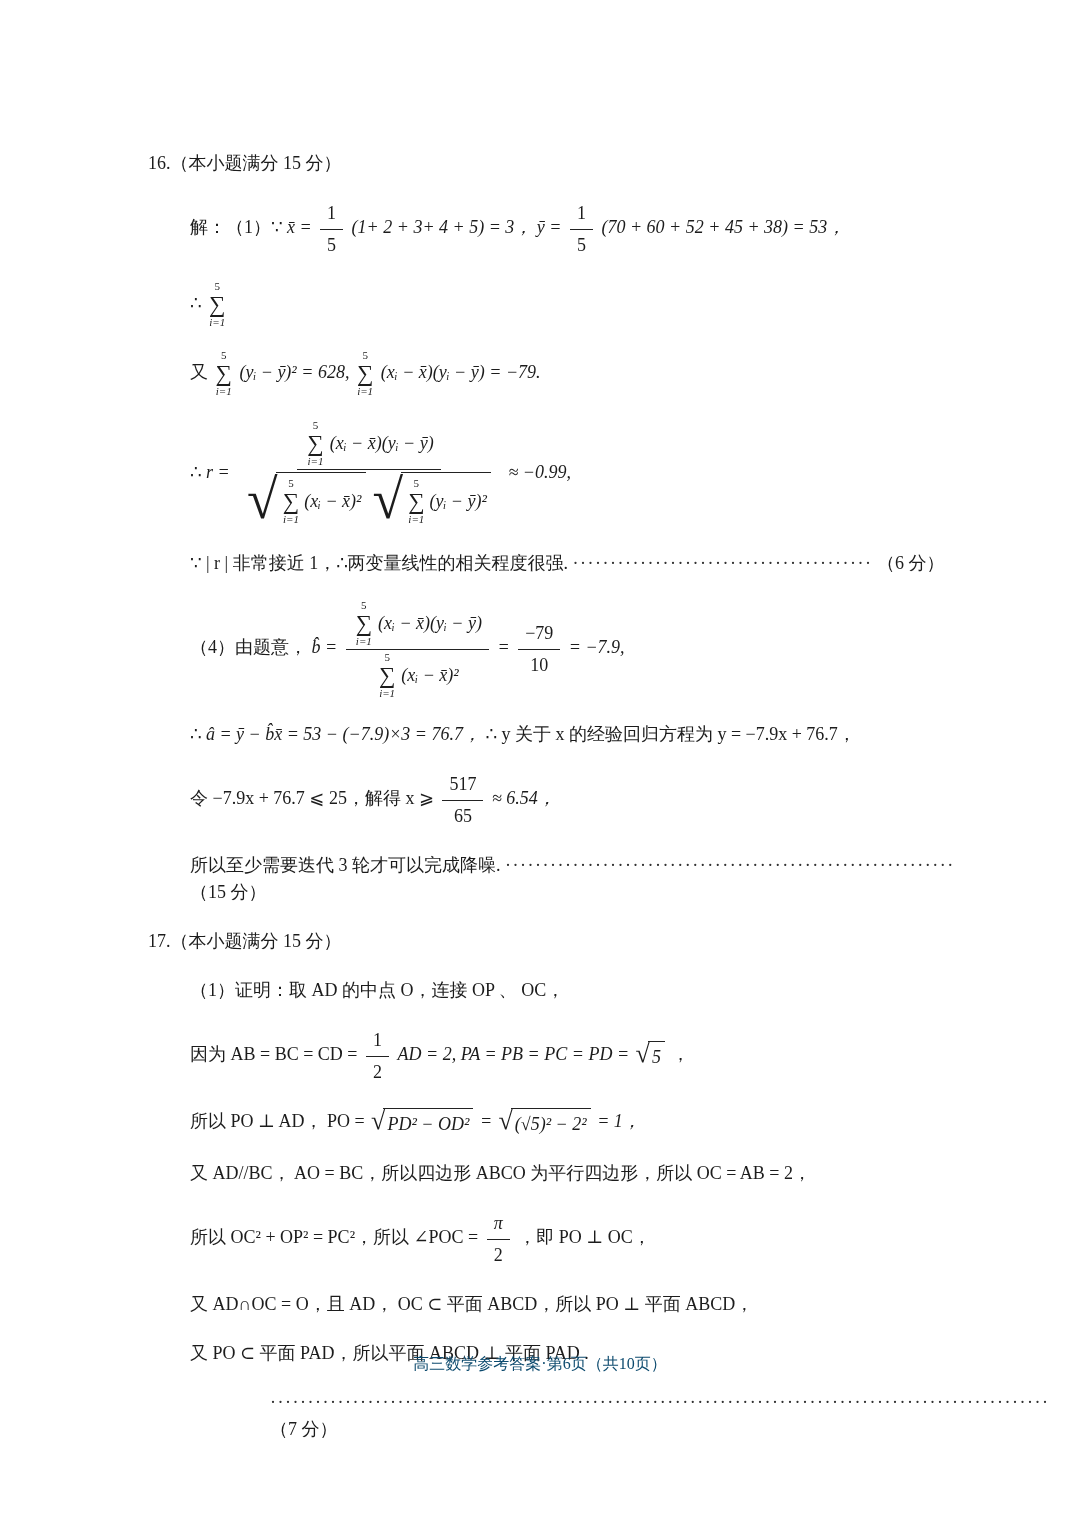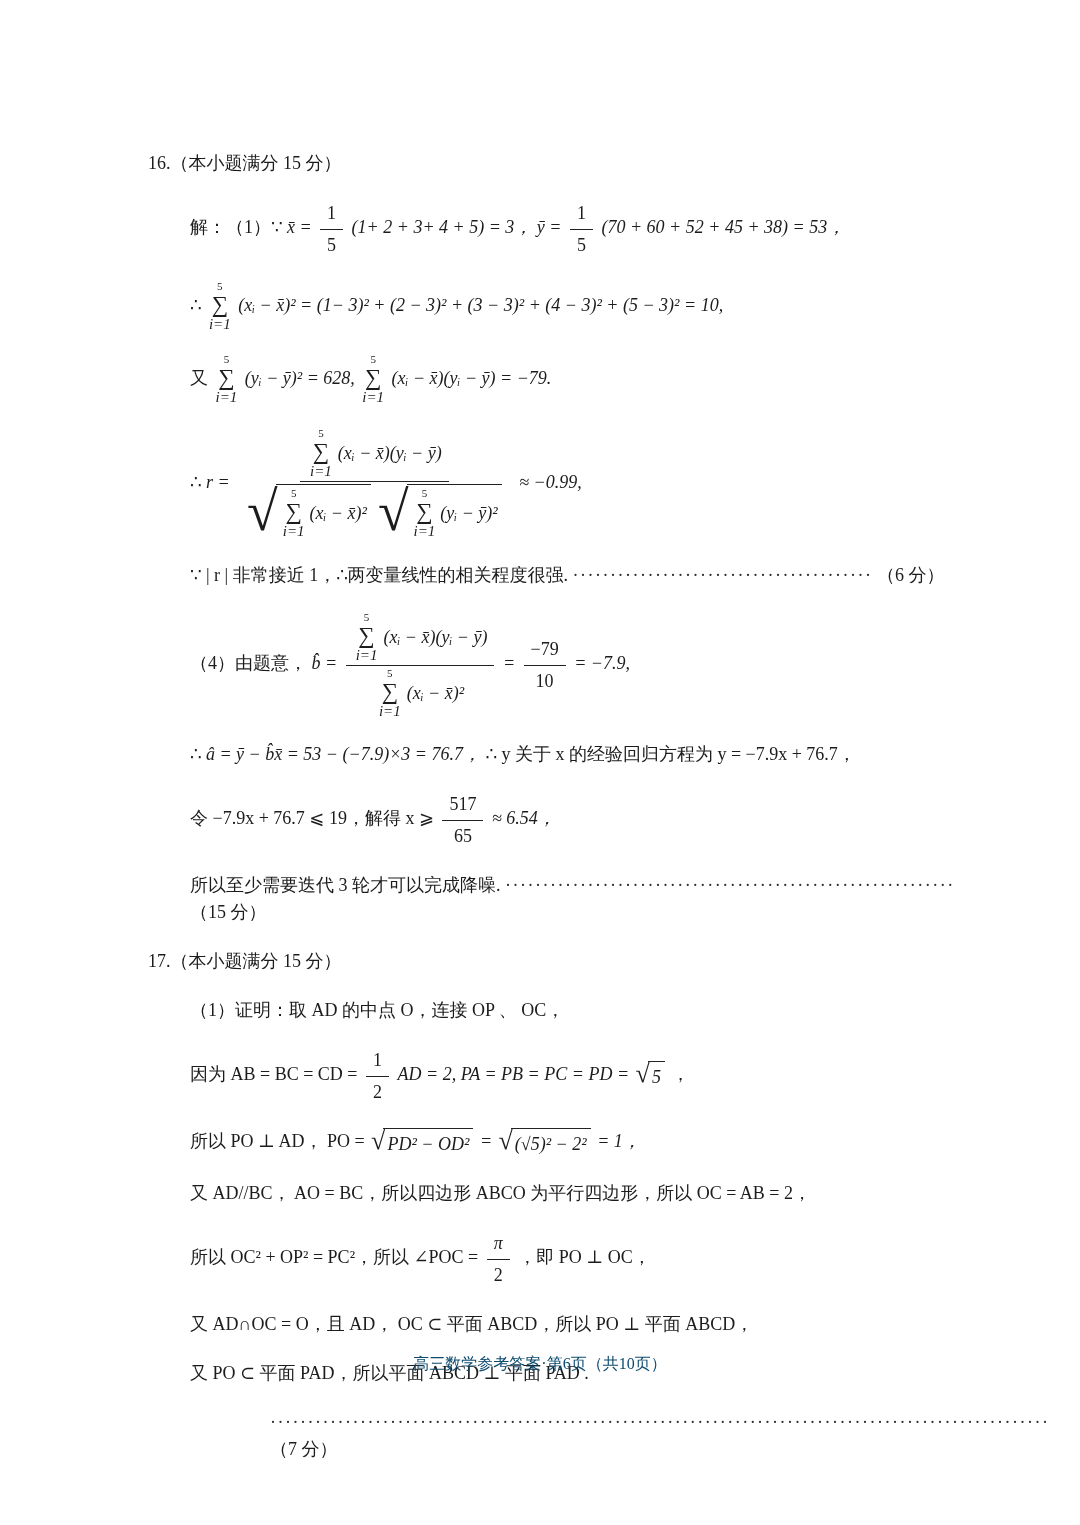--- a/index.html
+++ b/index.html
@@ -17,21 +17,21 @@
   .t{font-style:normal;}
   .m{font-style:italic;}
   
   .frac{display:inline-flex;flex-direction:column;align-items:center;vertical-align:middle;margin:0 4px;text-align:center;}
   .fn{display:inline-flex;align-items:center;justify-content:center;gap:3px;border-bottom:1.4px solid #222;padding:1px 7px 2px;}
   .fd{display:inline-flex;align-items:center;justify-content:center;gap:3px;padding:2px 7px 0;}
   
   .sum{display:inline-flex;flex-direction:column;align-items:center;vertical-align:middle;line-height:1;margin:0 3px;}
   .ss{font-size:11px;line-height:1;}
   .sg{font-size:23px;line-height:1;padding:1px 0;}
-  .si{font-size:15px;line-height:1;font-style:italic;}
+  .si{font-size:11px;line-height:1;font-style:italic;}
   
   .sqrt{display:inline-flex;align-items:stretch;vertical-align:middle;margin:0 2px;white-space:nowrap;}
   .rt{font-size:1.45em;line-height:1;align-self:flex-start;margin-right:-2px;}
   .big .rt{font-size:3.1em;}
   .rc{display:inline-flex;align-items:center;gap:2px;border-top:1.4px solid #222;padding:2px 4px 0;}
   .dots{letter-spacing:1.5px;color:#333;}
   .score{white-space:nowrap;}
   .dots-line{padding-left:80px;}
   .footer{position:absolute;left:0;right:0;top:1352px;text-align:center;font-size:16px;color:#0c4a6e;}
 </style>
@@ -60,21 +60,20 @@
         <span class="m">(70 + 60 + 52 + 45 + 38) = 53，</span>
       </div>
 
       <div class="line">
         <span class="t">∴</span>
         <span class="sum">
           <span class="ss">5</span>
           <span class="sg">∑</span>
           <span class="si">i=1</span>
         </span>
-        <span class="m">(xᵢ − x̄)² = (1− 3)² + (2 − 3)² + (3 − 3)² + (4 − 3)² + (5 − 3)² = 10,</span>
       </div>
 
       <div class="line">
         <span class="t">又</span>
         <span class="sum">
           <span class="ss">5</span>
           <span class="sg">∑</span>
           <span class="si">i=1</span>
         </span>
         <span class="m">(yᵢ − ȳ)² = 628,</span>
@@ -159,21 +158,21 @@
         </span>
         <span class="m">= −7.9,</span>
       </div>
 
       <div class="line">
         <span class="m">∴ â = ȳ − b̂x̄ = 53 − (−7.9)×3 = 76.7，</span>
         <span class="t">∴ y 关于 x 的经验回归方程为 y = −7.9x + 76.7，</span>
       </div>
 
       <div class="line">
-        <span class="t">令 −7.9x + 76.7 ⩽ 19，解得 x ⩾</span>
+        <span class="t">令 −7.9x + 76.7 ⩽ 25，解得 x ⩾</span>
         <span class="frac">
           <span class="fn">517</span>
           <span class="fd">65</span>
         </span>
         <span class="m">≈ 6.54，</span>
       </div>
 
       <div class="line">
         <span class="t">所以至少需要迭代 3 轮才可以完成降噪.</span>
         <span class="dots">····························································</span>

